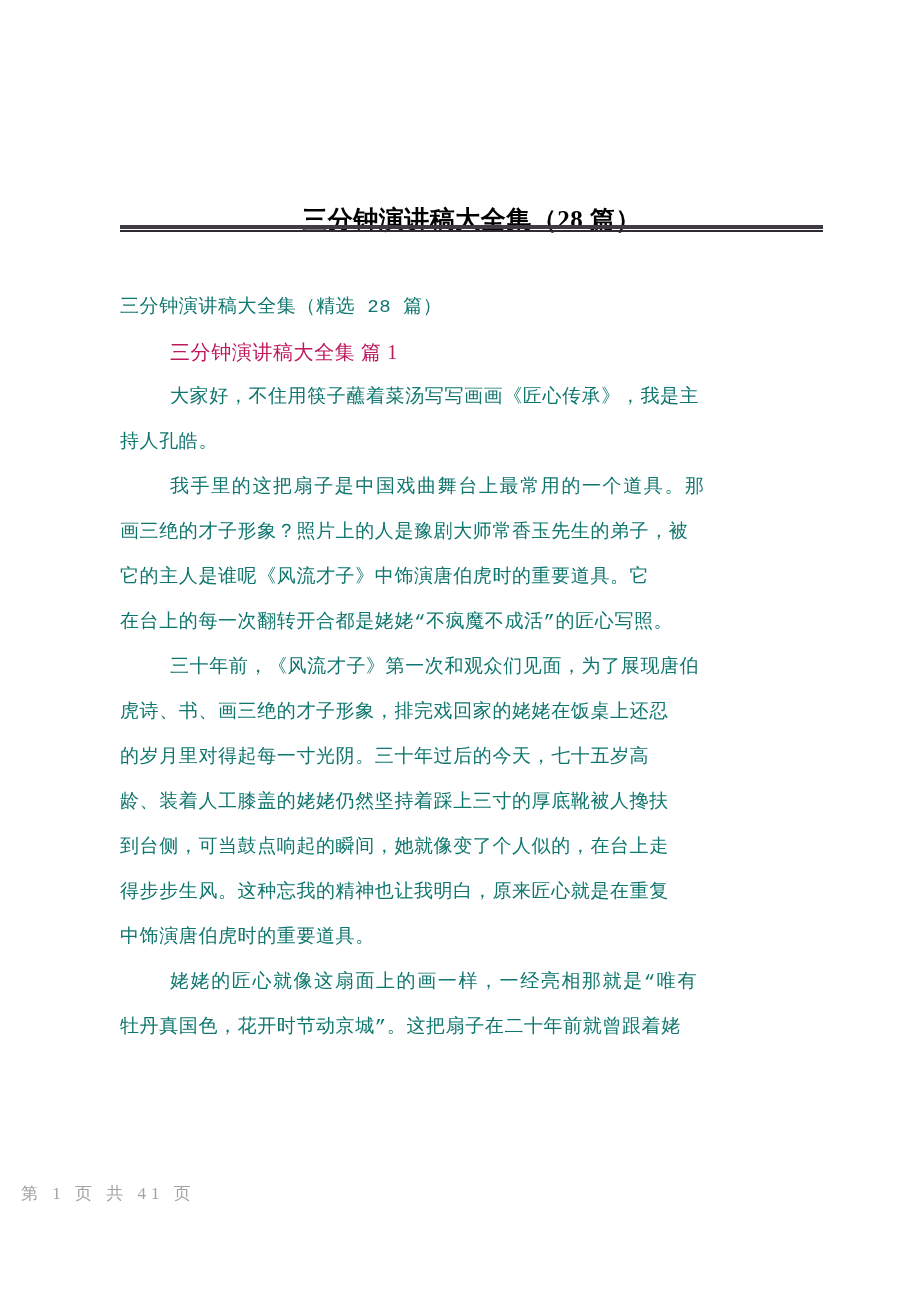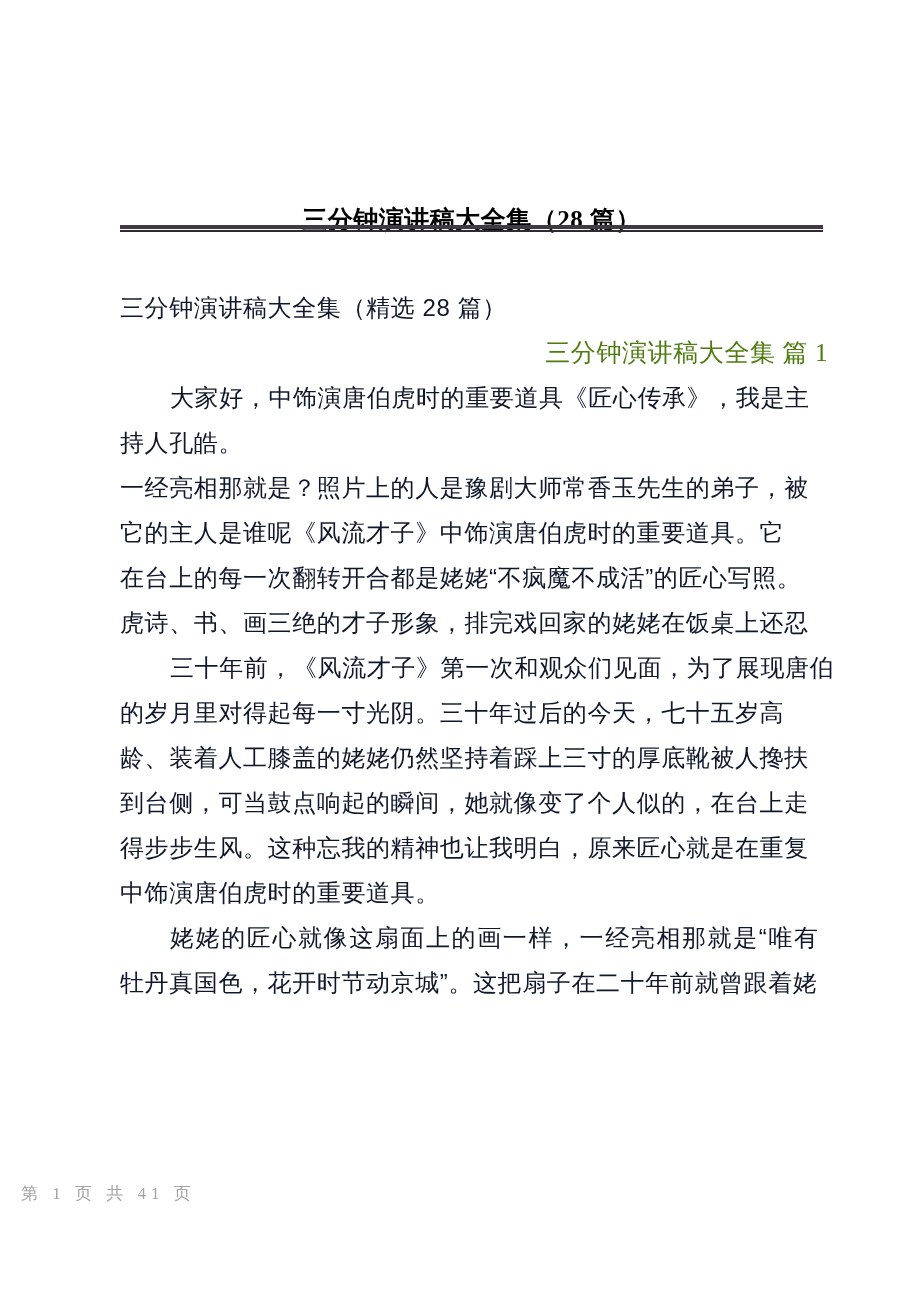--- a/index.html
+++ b/index.html
@@ -59,43 +59,42 @@
   }
 
   
   .body-area {
     position: absolute;
     left: 120px;
     top: 285px;
     width: 708px;
   }
   .doc-line {
-    font-size: 24px;
+    font-size: 19px;
     line-height: 45px;
-    color: #0f172a;
+    color: #0f766e;
     letter-spacing: 0.6px;
     white-space: nowrap;
-    font-family: Liberation Sans, sans-serif;
+    font-family: Liberation Mono, monospace;
   }
   .doc-line.indent-2 {
     text-indent: 50px;
   }
   .doc-line.justify-wide {
     letter-spacing: 1.6px;
   }
 
   
   .sub-heading {
-    font-size: 25px;
+    font-size: 20px;
     line-height: 45px;
-    color: #4d7c0f;
+    color: #be185d;
     letter-spacing: 0.6px;
     text-indent: 50px;
     white-space: nowrap;
-    text-align: right;
   }
 
   
   .page-footer {
     position: absolute;
     left: 0;
     top: 1182px;
     width: 920px;
     text-align: left;
     font-size: 17px;
@@ -118,33 +117,34 @@
     <div class="rule-thin"></div>
   </div>
 
   <div class="body-area">
 
     <div class="doc-line">三分钟演讲稿大全集（精选 28 篇）</div>
 
     <div class="sub-heading">三分钟演讲稿大全集  篇 1</div>
 
     <div>
-      <div class="doc-line indent-2">大家好，中饰演唐伯虎时的重要道具《匠心传承》，我是主</div>
+      <div class="doc-line indent-2">大家好，不住用筷子蘸着菜汤写写画画《匠心传承》，我是主</div>
       <div class="doc-line">持人孔皓。</div>
     </div>
 
     <div>
-      <div class="doc-line">一经亮相那就是？照片上的人是豫剧大师常香玉先生的弟子，被</div>
+      <div class="doc-line indent-2 justify-wide">我手里的这把扇子是中国戏曲舞台上最常用的一个道具。那</div>
+      <div class="doc-line">画三绝的才子形象？照片上的人是豫剧大师常香玉先生的弟子，被</div>
       <div class="doc-line">它的主人是谁呢《风流才子》中饰演唐伯虎时的重要道具。它</div>
       <div class="doc-line">在台上的每一次翻转开合都是姥姥“不疯魔不成活”的匠心写照。</div>
     </div>
 
     <div>
+      <div class="doc-line indent-2">三十年前，《风流才子》第一次和观众们见面，为了展现唐伯</div>
       <div class="doc-line">虎诗、书、画三绝的才子形象，排完戏回家的姥姥在饭桌上还忍</div>
-      <div class="doc-line indent-2">三十年前，《风流才子》第一次和观众们见面，为了展现唐伯</div>
       <div class="doc-line">的岁月里对得起每一寸光阴。三十年过后的今天，七十五岁高</div>
       <div class="doc-line">龄、装着人工膝盖的姥姥仍然坚持着踩上三寸的厚底靴被人搀扶</div>
       <div class="doc-line">到台侧，可当鼓点响起的瞬间，她就像变了个人似的，在台上走</div>
       <div class="doc-line">得步步生风。这种忘我的精神也让我明白，原来匠心就是在重复</div>
       <div class="doc-line">中饰演唐伯虎时的重要道具。</div>
     </div>
 
     <div>
       <div class="doc-line indent-2 justify-wide">姥姥的匠心就像这扇面上的画一样，一经亮相那就是“唯有</div>
       <div class="doc-line">牡丹真国色，花开时节动京城”。这把扇子在二十年前就曾跟着姥</div>

